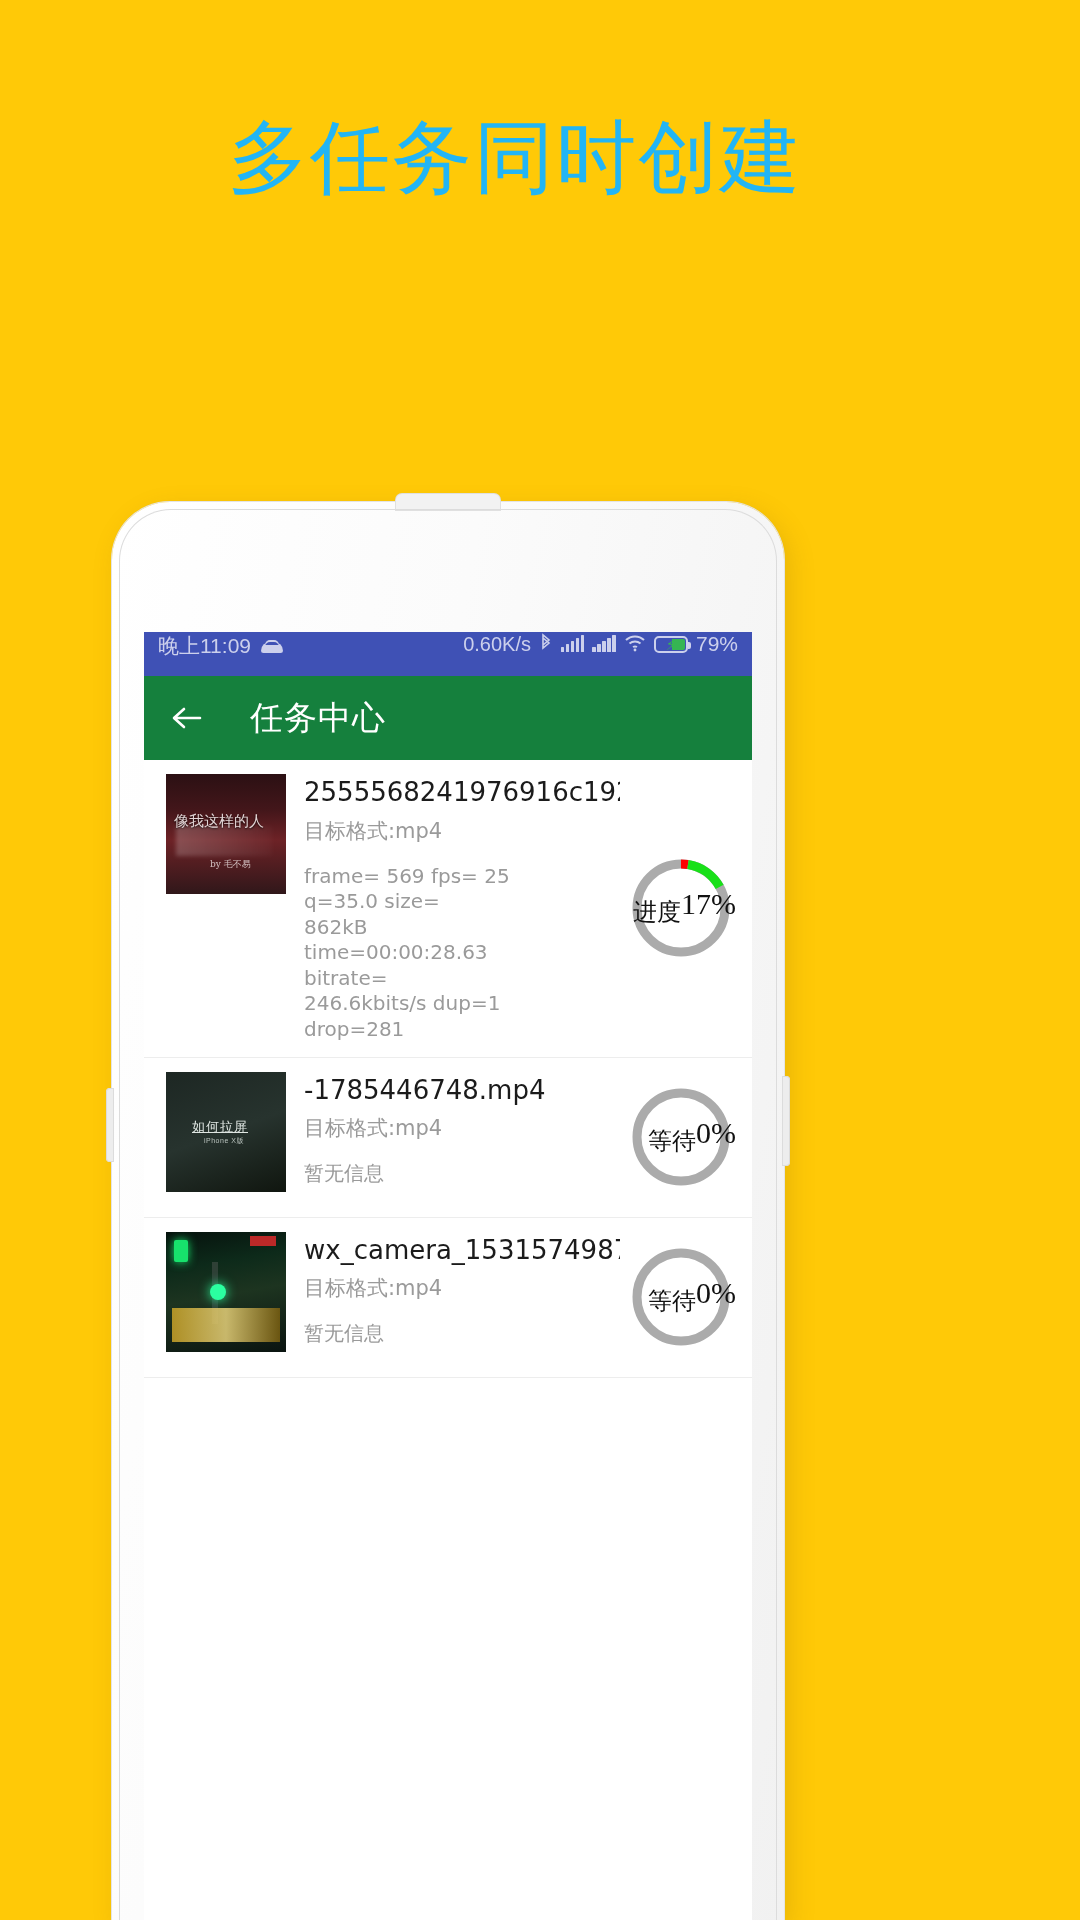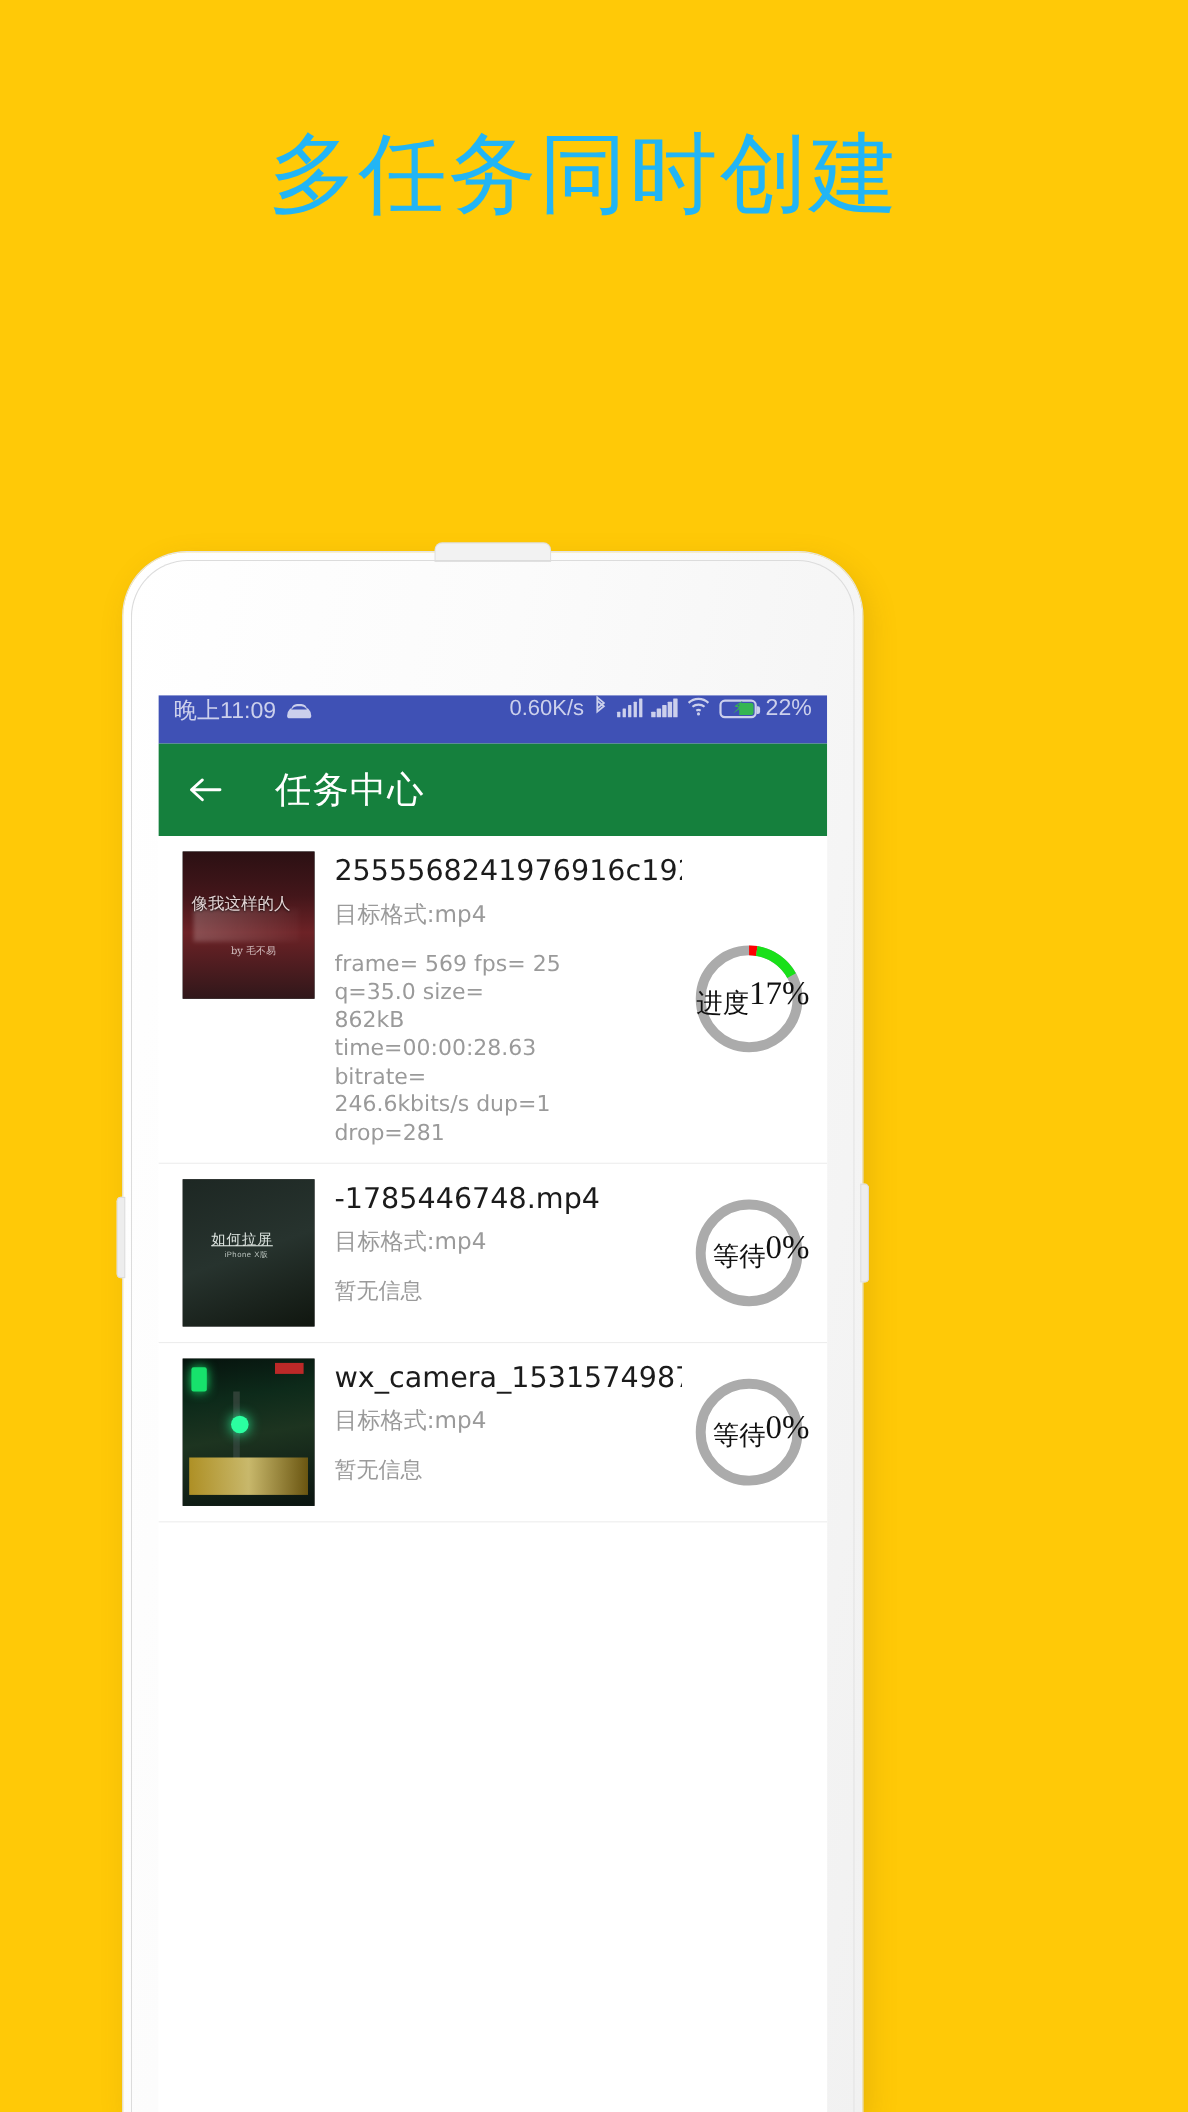--- a/index.html
+++ b/index.html
@@ -5,21 +5,21 @@
   * { box-sizing: border-box; margin: 0; padding: 0; }
   html, body {
     width: 1080px; height: 1920px;
     overflow: hidden;
     font-family: "Liberation Sans", "DejaVu Sans", sans-serif;
   }
   body { background: #FFC907; position: relative; }
 
   
   .promo {
-    position: absolute; left: 16px; top: 0; width: 1030px;
+    position: absolute; left: 0; top: 0; width: 1030px;
     text-align: center;
   }
   .promo-title {
     margin-top: 118px;
     font-size: 80px;
     line-height: 1.0;
     color: #22B5F5;
     font-weight: 300;
     letter-spacing: 2px;
     font-family: "DejaVu Sans", sans-serif;
@@ -176,21 +176,21 @@
   
   .list { background:#fff; }
   .task-row {
     display: flex; align-items: flex-start;
     padding: 14px 16px 14px 22px;
     border-bottom: 1px solid #ededed;
     min-height: 160px;
     position: relative;
   }
   .thumb {
-    width: 120px; height: 134px;
+    width: 120px; height: 120px;
     flex: 0 0 auto;
     background: #222;
     overflow: hidden;
     position: relative;
   }
   .thumb .t-inner { position:absolute; inset:0; }
   .t1 { background:
       linear-gradient(180deg,#2b1013 0%,#43161a 30%,#6d2226 55%,#30171a 100%); }
   .t1::after{
     content:""; position:absolute; left:10px; top:52px; right:14px; height:30px;
@@ -343,21 +343,21 @@
             <path d="M2 6 A13 13 0 0 1 20 6" fill="none" stroke="#ccd0ec" stroke-width="2"></path>
             <path d="M5.5 9.5 A8.5 8.5 0 0 1 16.5 9.5" fill="none" stroke="#ccd0ec" stroke-width="2"></path>
             <path d="M9 13 A4 4 0 0 1 13 13" fill="none" stroke="#ccd0ec" stroke-width="2"></path>
             <circle cx="11" cy="16" r="1.4" fill="#ccd0ec"></circle>
           </svg>
         </span>
         <span class="battery">
           <span class="fill"></span>
           <span class="bolt">⚡</span>
         </span>
-        <span class="sb-pct">22%</span>
+        <span class="sb-pct">79%</span>
       </div>
     </div>
 
     <div class="appbar">
       <div class="back-arrow">
         <svg width="42" height="42" viewBox="0 0 42 42">
           <path d="M34 21 H9 M18 12 L8 21 L18 30" fill="none" stroke="#ffffff" stroke-width="2.6" stroke-linecap="round" stroke-linejoin="round"></path>
         </svg>
       </div>
       <div class="appbar-title">任务中心</div>

